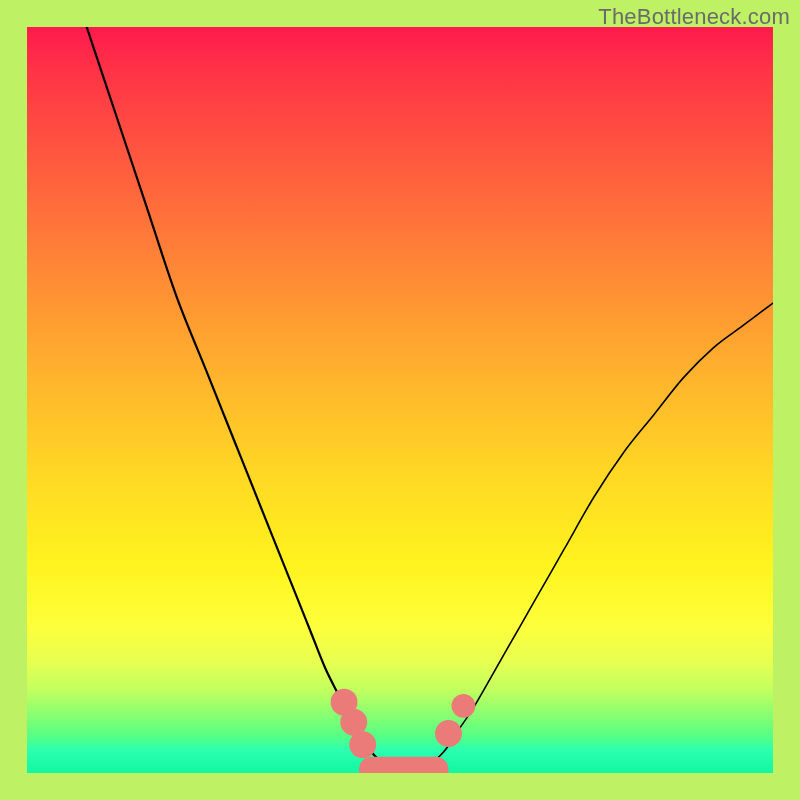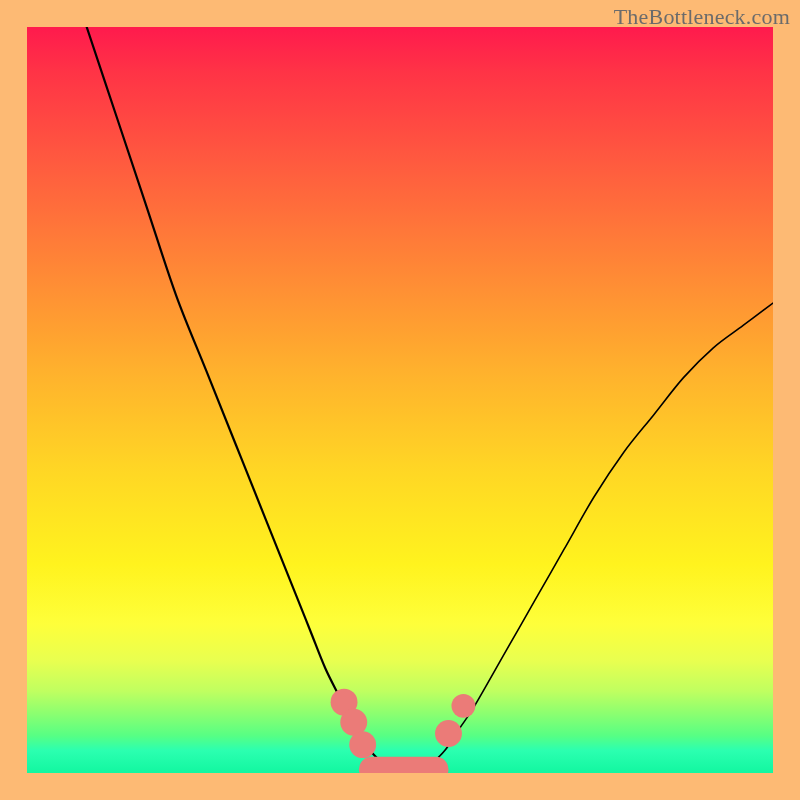--- a/index.html
+++ b/index.html
@@ -8,22 +8,21 @@
     width: 800px;
     height: 800px;
     background: #000;
     overflow: hidden;
     font-family: Arial, Helvetica, sans-serif;
   }
   .frame {
     position: relative;
     width: 800px;
     height: 800px;
-    background: #fdba74;
-    font-family: Liberation Serif, serif;
+    background: #bef264;
   }
   .plot-area {
     position: absolute;
     left: 27px;
     top: 27px;
     width: 746px;
     height: 746px;
     
     background: linear-gradient(
       to bottom,

